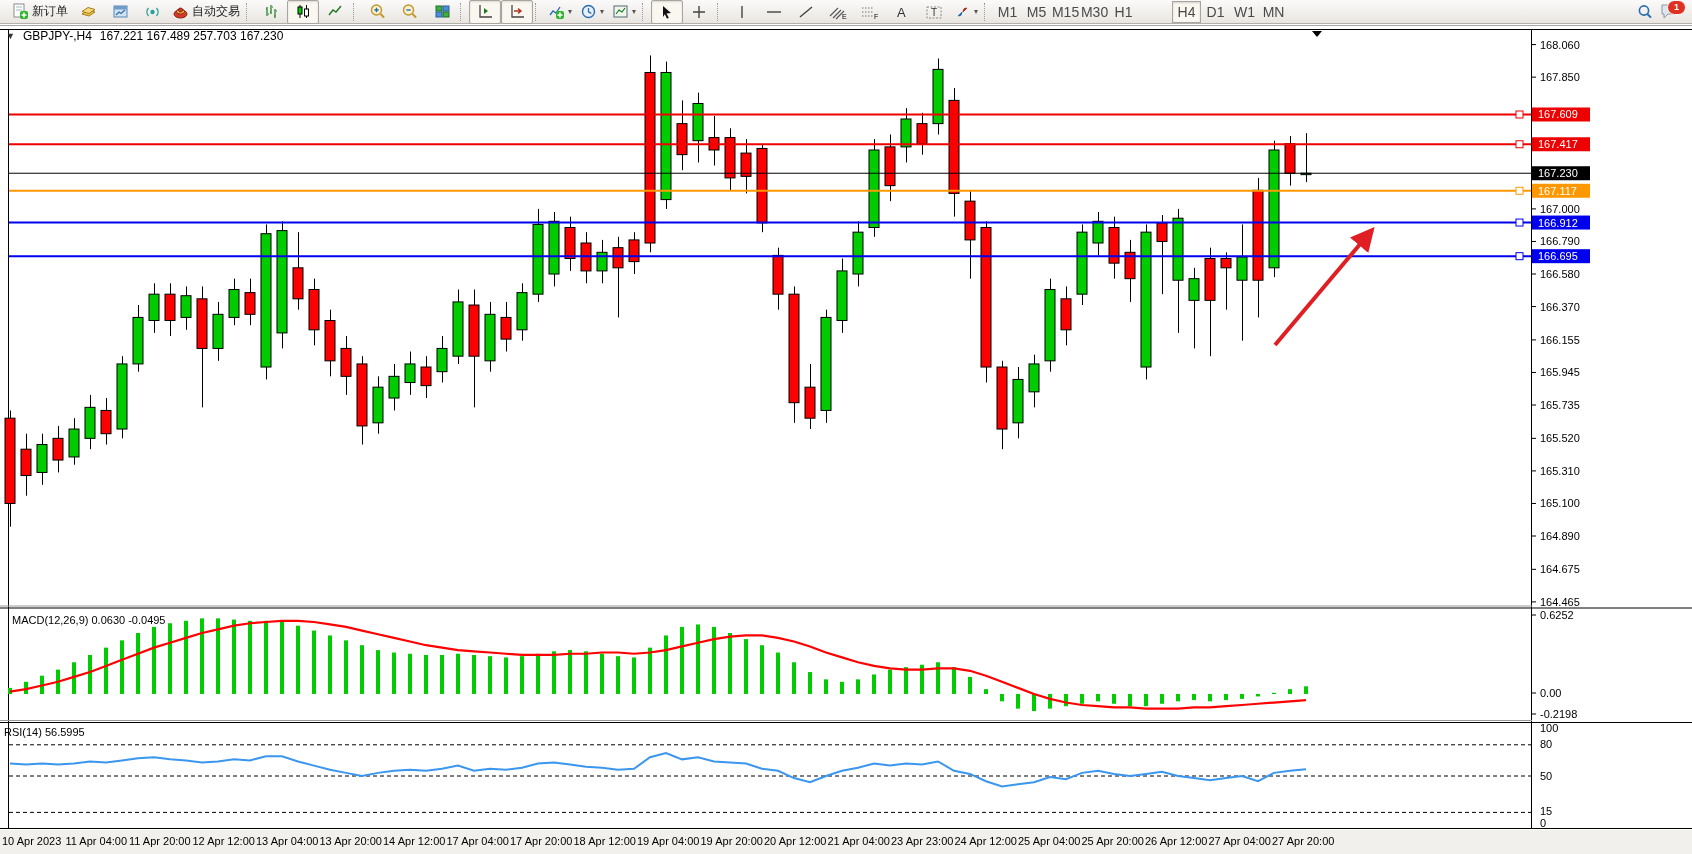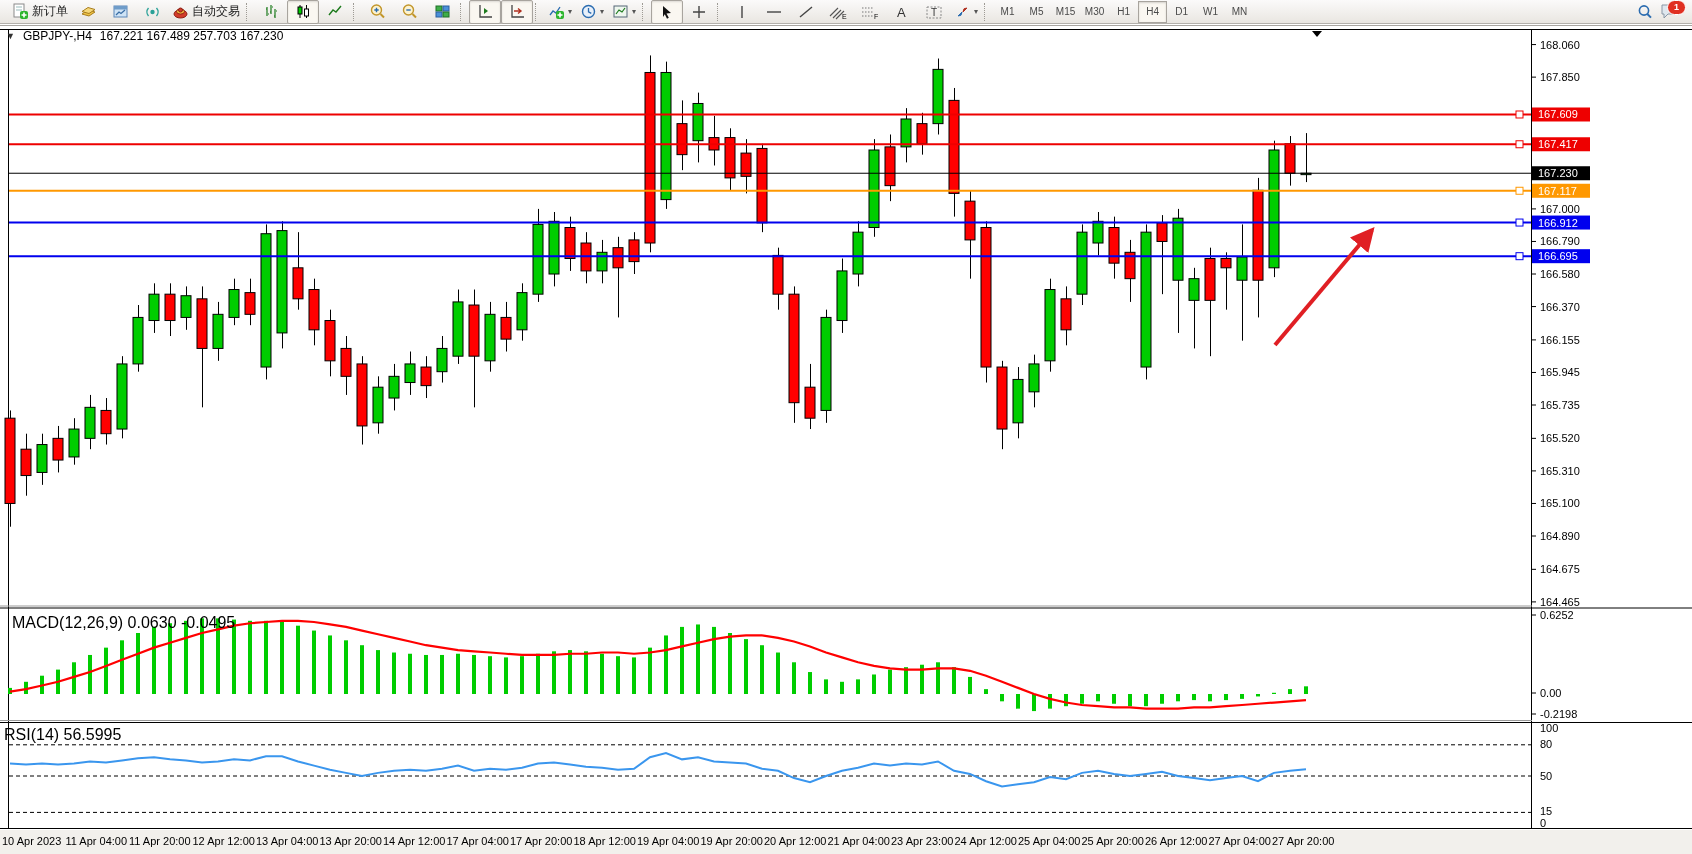--- a/index.html
+++ b/index.html
@@ -7,34 +7,34 @@
   
   .toolbar{position:absolute;top:0;left:0;width:1692px;height:24px;
     background:linear-gradient(#fbfafa,#e9e6e1);border-bottom:1px solid #b3b0ab;
     display:flex;align-items:center;padding-left:8px;box-sizing:border-box;font-size:12px;color:#222;}
   .tbtn{height:22px;min-width:24px;display:flex;align-items:center;justify-content:center;
     gap:3px;padding:0 3px;border:1px solid transparent;border-radius:2px;cursor:default;}
   .tbtn.pressed{background:#faf7f1;border:1px solid #a8a49e;box-shadow:inset 0 1px 2px rgba(0,0,0,.12);}
   .tbtn .lbl{white-space:nowrap;}
   .sep{width:6px;height:18px;margin:0 2px;border-left:1px dotted #9d9a94;}
   .tf{width:27px;height:20px;display:flex;align-items:center;justify-content:center;
-    font-size:10px;color:#4a4a4a;border:1px solid transparent;}
-  .tf.pressed{background:#faf7f1;border:1px solid #a8a49e;box-shadow:inset 0 1px 2px rgba(0,0,0,.15);}
+    font-size:14px;color:#4a4a4a;border:1px solid transparent;}
+  .tf.pressed{background:#faf7f1;border:1px solid #a8a49e;box-shadow:inset 0 1px 2px rgba(0,0,0,.15);margin-left:34px;}
   .toolbar-right{margin-left:auto;display:flex;align-items:center;gap:6px;padding-right:10px;}
   .chat-wrap{position:relative;width:22px;height:20px;}
   .badge{position:absolute;top:-2px;right:-4px;min-width:13px;height:13px;border-radius:8px;
     background:#e03022;color:#fff;font-size:9px;font-weight:bold;display:flex;align-items:center;
     justify-content:center;padding:0 2px;border:1px solid #fff;}
   .dd{font-size:8px;color:#555;}
   
   .chart-frame{position:absolute;top:24px;left:0;width:1692px;height:830px;background:#0ea5e9;}
   #chart-svg{position:absolute;top:0;left:0;}
   .chart-title{position:absolute;top:5px;left:6px;font-size:12px;color:#000;display:flex;gap:8px;align-items:center;z-index:3;}
   .chart-title .tri{font-size:9px;color:#333;}
-  .ind-label{position:absolute;font-size:16px;color:#000;z-index:3;}
+  .ind-label{position:absolute;font-size:11px;color:#000;z-index:3;}
 </style>
 </head>
 <body>
 
 <div class="toolbar">
 
   <div class="tbtn">
     <svg width="17" height="17">
       <rect x="2" y="1" width="10" height="13" fill="#fff" stroke="#8a8a8a"></rect>
       <line x1="4" y1="4" x2="10" y2="4" stroke="#9bb"></line>

